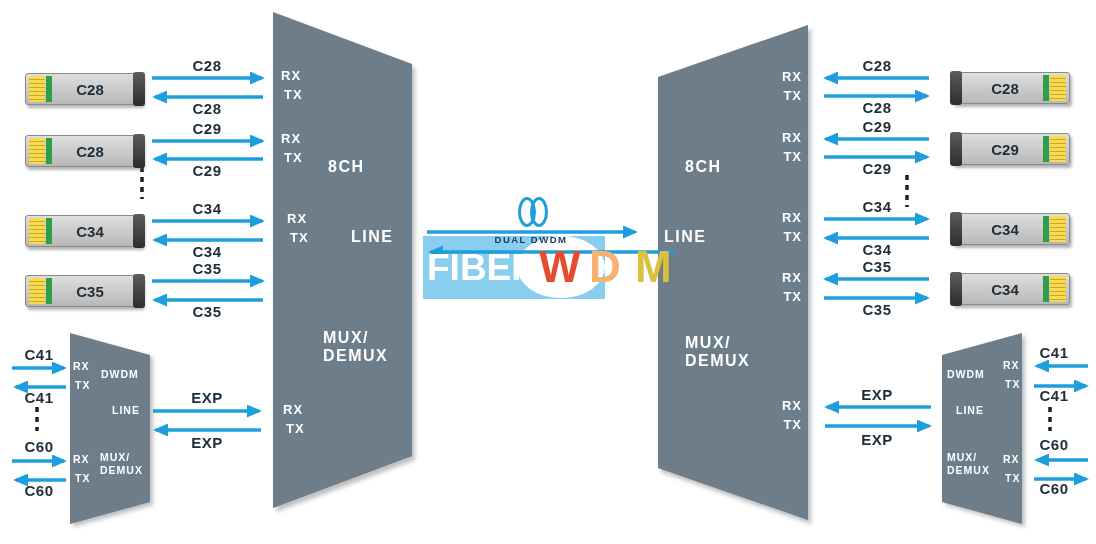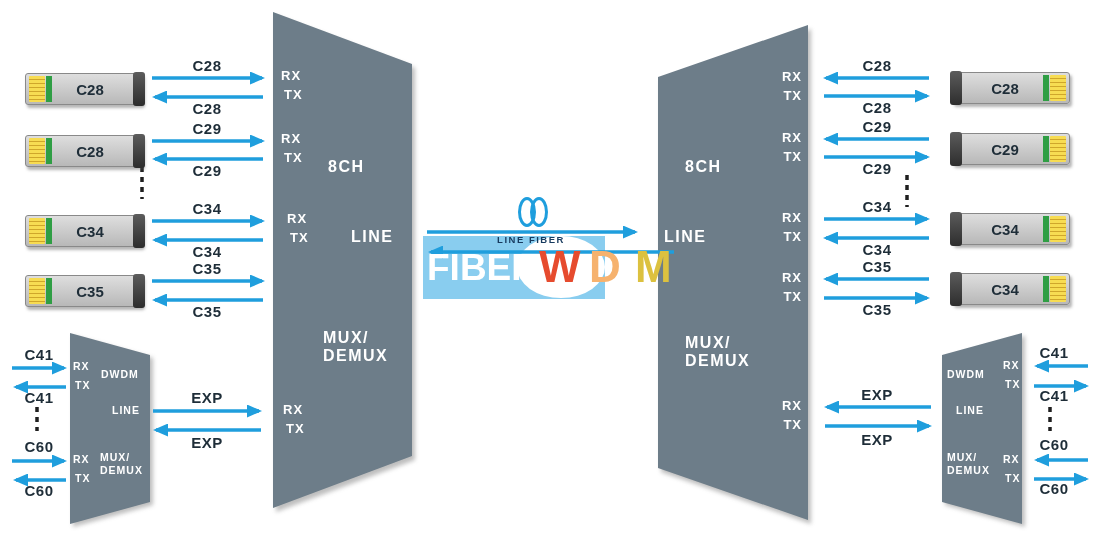--- a/index.html
+++ b/index.html
@@ -233,19 +233,19 @@
   <div class="t smx" style="left:956px;  top:405px;">LINE</div>
   <div class="t smx" style="left:947px;  top:452px;">MUX/</div>
   <div class="t smx" style="left:947px;  top:465px;">DEMUX</div>
   <div class="t smx" style="left:1003px; top:454px;">RX</div>
   <div class="t smx" style="left:1005px; top:473px;">TX</div>
   <div class="t ch" style="left:1025px; width:58px; top:345px;">C41</div>
   <div class="t ch" style="left:1025px; width:58px; top:388px;">C41</div>
   <div class="t ch" style="left:1025px; width:58px; top:437px;">C60</div>
   <div class="t ch" style="left:1025px; width:58px; top:481px;">C60</div>
 
-  <div class="t dual" style="left:471px; top:235px;">LINE FIBER</div>
+  <div class="t dual" style="left:471px; top:235px;">DUAL DWDM</div>
   <div class="t logo-fiber" style="left:427px; top:248px;">FIBER</div>
   <div class="t logo-w" style="left:539px; top:243px;">W</div>
   <div class="t logo-d" style="left:589px; top:243px;">D</div>
   <div class="t logo-m" style="left:635px; top:243px;">M</div>
 
 </div>
 
 </body></html>

